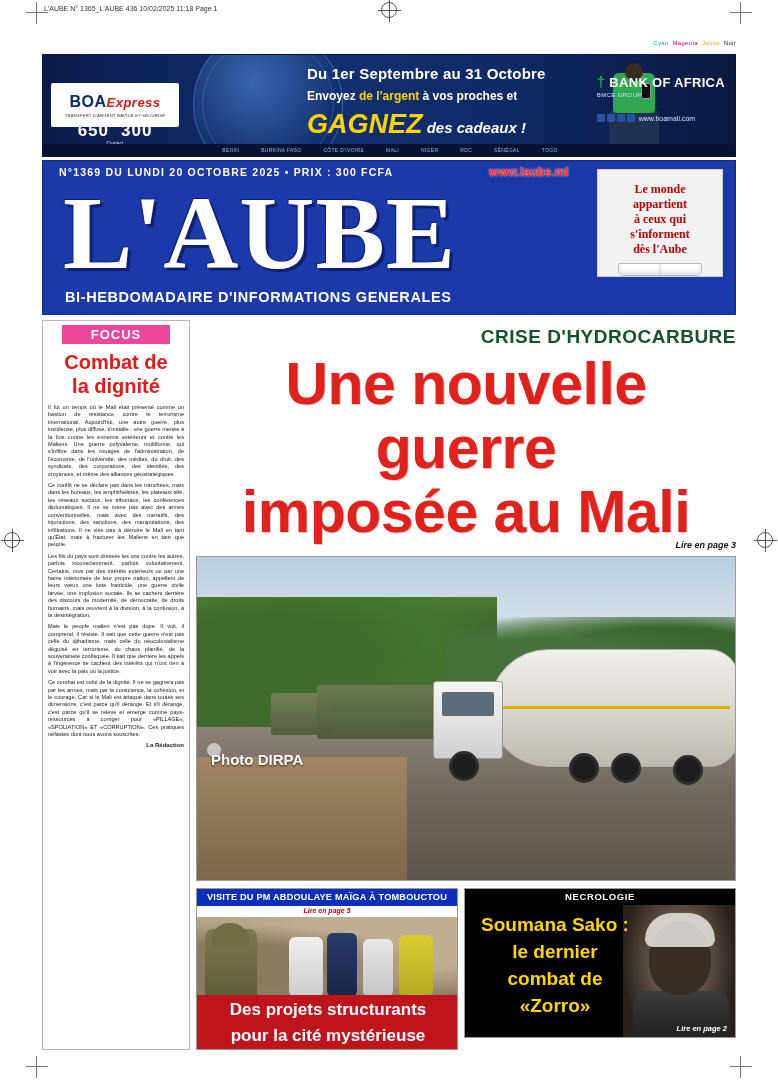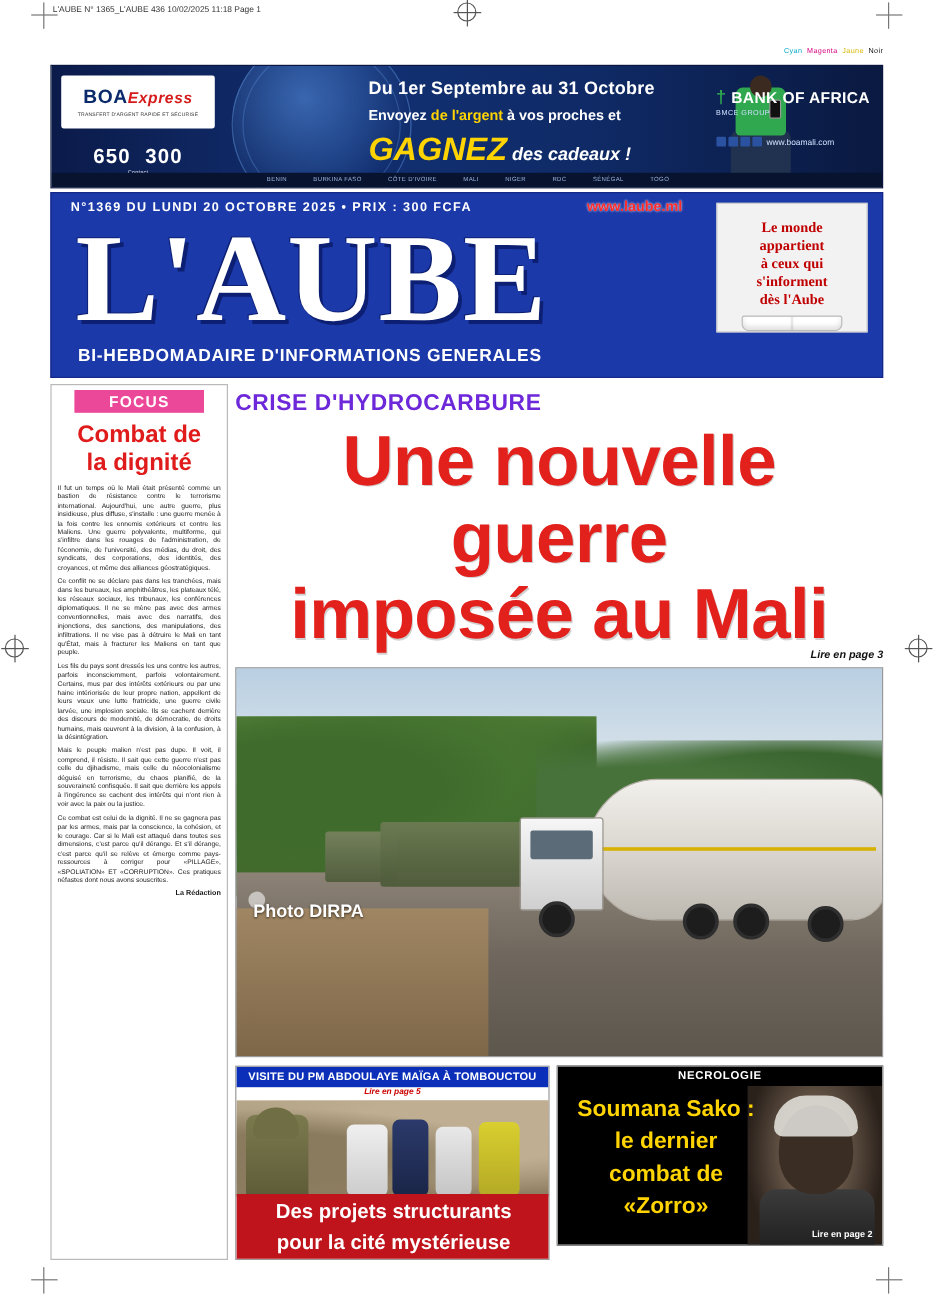--- a/index.html
+++ b/index.html
@@ -61,21 +61,21 @@
     position: absolute; left: 150px; top: -26px; width: 150px; height: 150px;
     border-radius: 50%;
     background: radial-gradient(circle at 40% 35%, rgba(90,150,230,.55), rgba(10,30,80,.1) 70%);
     border: 1px solid rgba(120,180,255,.35);
   }
   .advert .globe:after{
     content:""; position:absolute; inset:8px; border-radius:50%;
     border:1px solid rgba(120,180,255,.25);
   }
   .boa-box {
-    position: absolute; left: 8px; top: 8px; width: 128px; height: 44px;
+    position: absolute; left: 8px; top: 28px; width: 128px; height: 44px;
     background: #ffffff; border-radius: 2px;
     display: flex; flex-direction: column; align-items: center; justify-content: center;
   }
   .boa-box .b1 { font-size: 16px; font-weight: bold; color: #0a2a6b; letter-spacing: .5px; }
   .boa-box .b1 em { font-style: italic; color: #d61b1b; font-size: 13px; }
   .boa-box .b2 { font-size: 4.2px; color: #333; letter-spacing: .2px; margin-top: 2px; }
   .boa-nums {
     position: absolute; left: 8px; top: 66px; width: 128px;
     color: #fff; text-align: center;
   }
@@ -190,21 +190,21 @@
   .focus-body {
     margin-top: 6px; font-size: 5.6px; line-height: 7.4px; text-align: justify;
     color: #1a1a1a; font-family: "Liberation Sans", sans-serif;
   }
   .focus-body p { margin: 0 0 4px 0; }
   .focus-sign { text-align: right; font-weight: bold; font-size: 6px; margin-top: 2px; }
 
   
   .kicker {
     position: absolute; left: 196px; top: 326px; width: 540px;
-    text-align: left; font-size: 19px; font-weight: bold; color: #6d28d9;
+    text-align: right; font-size: 19px; font-weight: bold; color: #14532d;
     letter-spacing: .5px;
   }
   .headline {
     position: absolute; left: 196px; top: 352px; width: 540px;
     text-align: center; color: #e2211c;
     font-size: 59px; font-weight: bold; line-height: 64px;
     letter-spacing: -0.5px;
     text-shadow: 1px 1px 0 rgba(0,0,0,.18);
   }
   .lire-main {
@@ -339,21 +339,21 @@
     background: #e8e6e2; border-radius: 36px 36px 10px 10px; opacity: .85; }
   .np-body { position: absolute; left: 10px; top: 86px; width: 96px; height: 60px;
     background: linear-gradient(#3b3b3b,#1a1a1a); border-radius: 14px 14px 0 0; }
   .necro-title {
     position: absolute; left: 6px; top: 22px; width: 168px;
     color: #ffd400; font-size: 19px; font-weight: bold; line-height: 27px;
     text-align: center;
   }
   .necro-lire {
     position: absolute; right: 8px; bottom: 4px; color: #fff;
-    font-size: 7.5px; font-weight: bold;
+    font-size: 7.5px; font-style: italic; font-weight: bold;
   }
 </style>
 </head>
 <body>
 
 <div id="page">
 
   <div class="meta-bar">L'AUBE N° 1365_L'AUBE 436 10/02/2025  11:18  Page 1</div>
   <div class="reg-mark reg-top"></div>
   <div class="reg-mark reg-left"></div>

